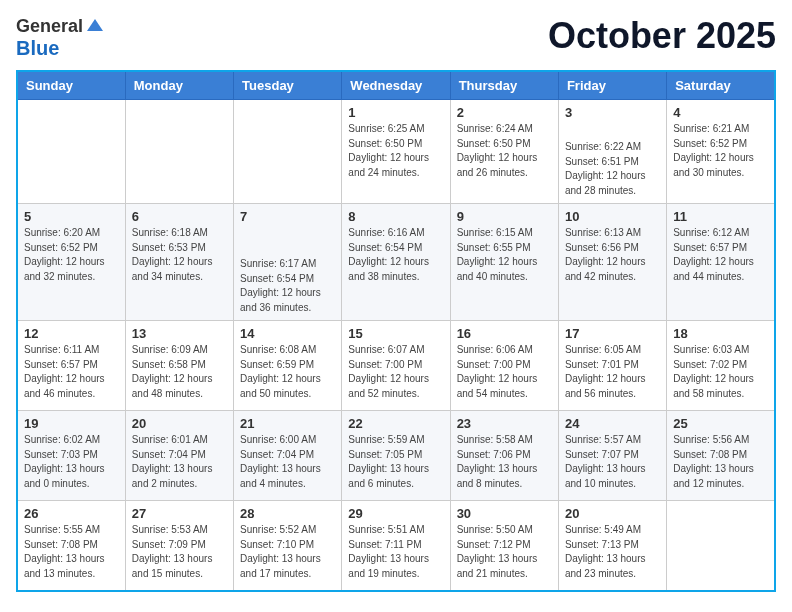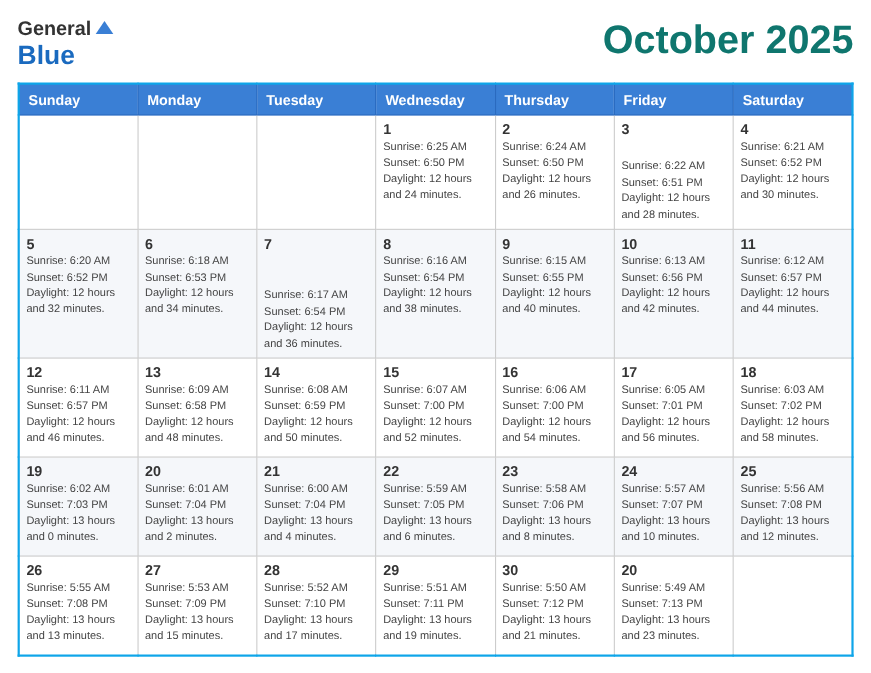--- a/index.html
+++ b/index.html
@@ -20,37 +20,37 @@
       display: flex;
       align-items: center;
       gap: 2px;
     }
     .logo-text-general {
       font-size: 18px;
       font-weight: bold;
       color: #333;
     }
     .logo-text-blue {
-      font-size: 24px;
+      font-size: 20px;
       font-weight: bold;
       color: #1a6abf;
       text-align: center;
     }
     .logo-icon {
       width: 20px;
       height: 20px;
       margin-left: 2px;
     }
     .title-area {
       text-align: right;
     }
     .month-title {
       font-size: 36px;
       font-weight: bold;
-      color: #0f766e;
+      color: #0f172a;
       line-height: 1.1;
     }
     .subtitle {
       font-size: 15px;
       color: #333;
       margin-top: 2px;
     }
     .calendar {
       width: 100%;
       border-collapse: collapse;

